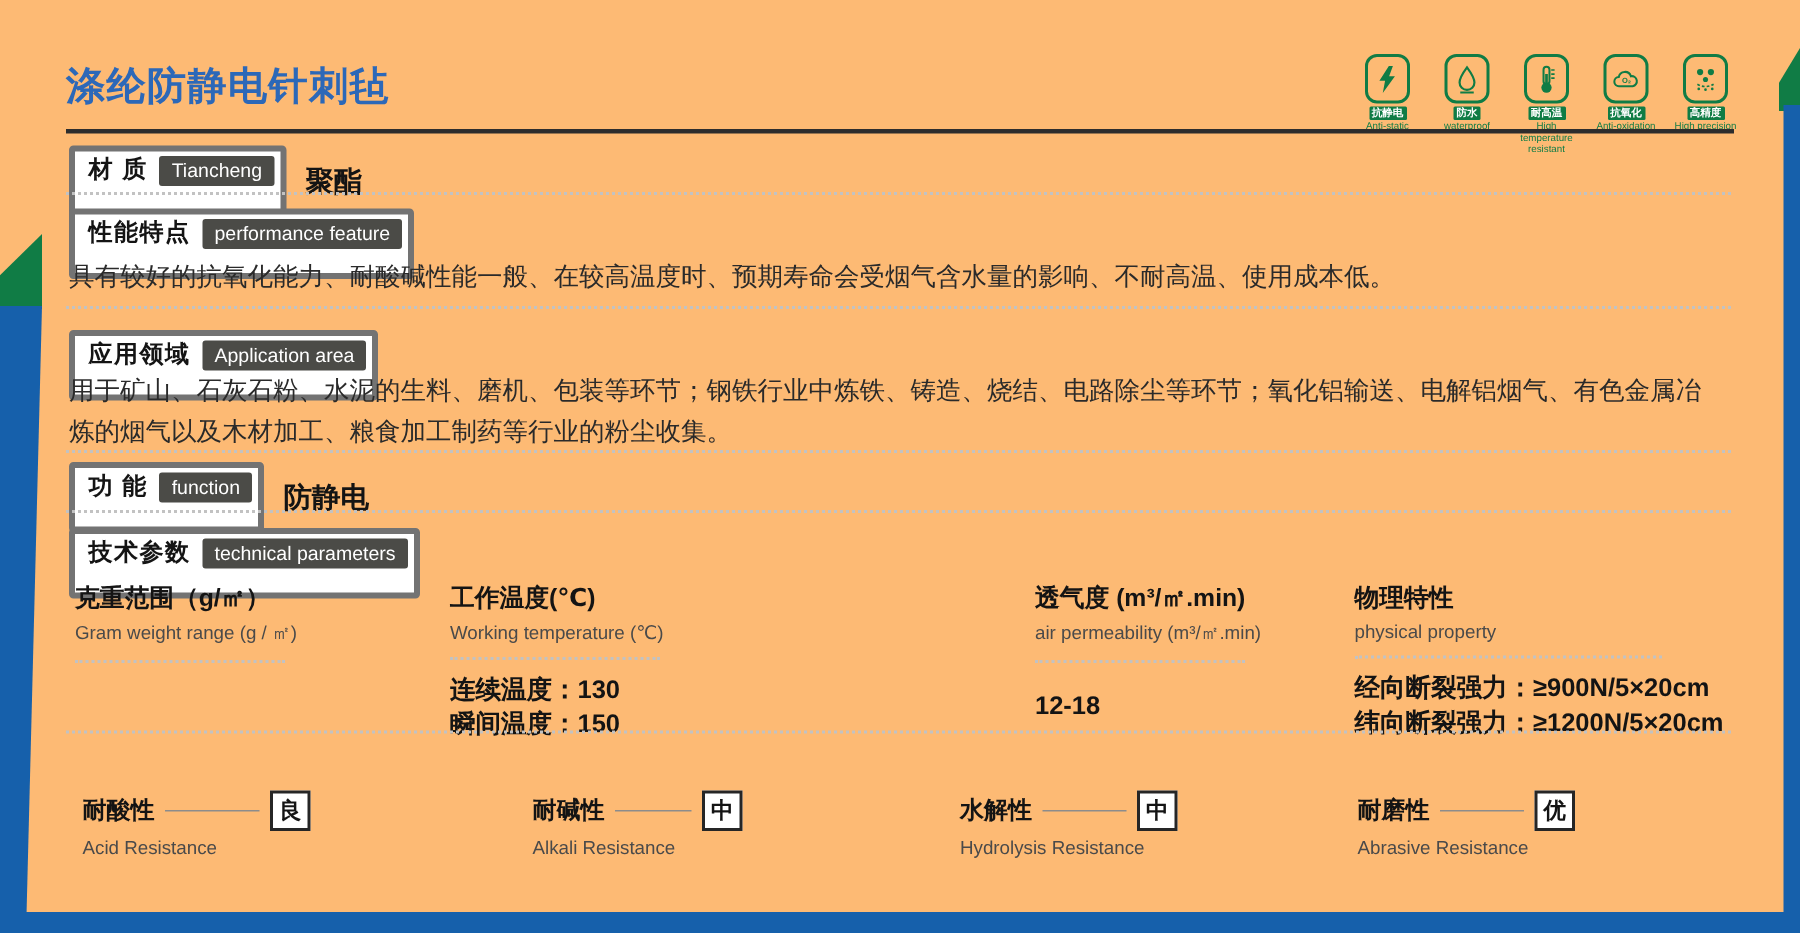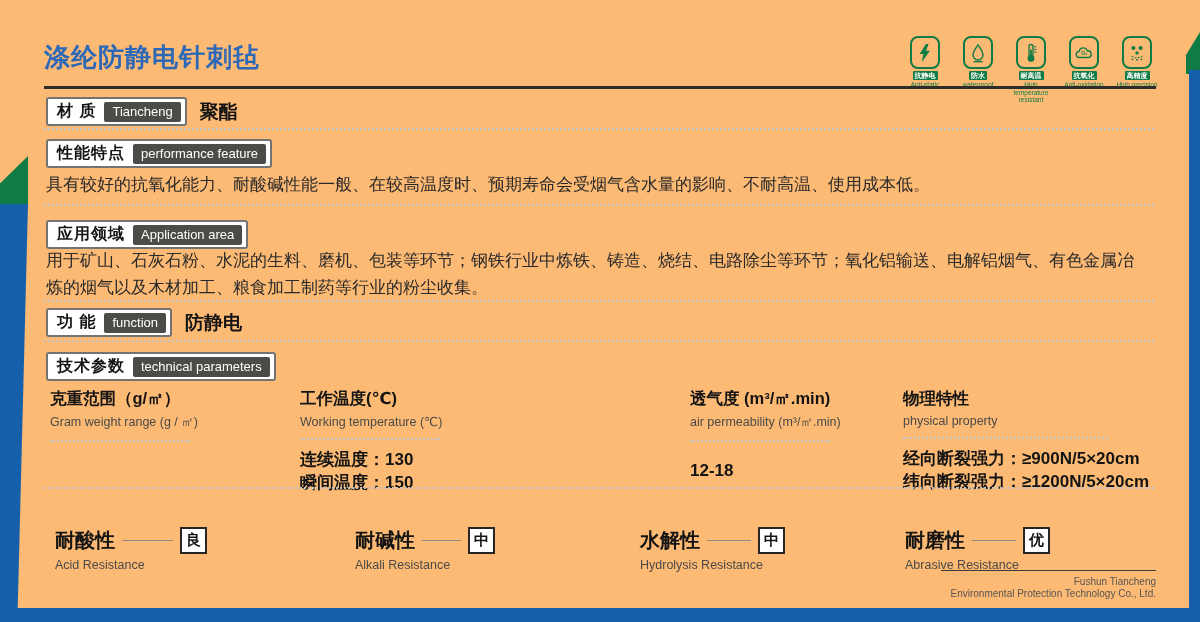--- a/index.html
+++ b/index.html
@@ -27,22 +27,22 @@
                display:flex; align-items:center; justify-content:center; box-sizing:border-box; }
   .badge-zh { font-size:7px; line-height:9px; color:#fff; background:#107c45; font-weight:bold;
               margin-top:2px; padding:0 2px; border-radius:1px; white-space:nowrap; }
   .badge-en { font-size:6.5px; line-height:7.5px; color:#107c45; text-align:center; margin-top:1px; }
 
   .rule-top { position:absolute; left:44px; right:44px; top:86px; border-top:3px solid #2d2d2d; }
   .dotline  { position:absolute; left:44px; right:46px; border-top:2px dotted #c2c2c2; height:0; }
 
   
   .sec-row   { position:absolute; left:46px; display:flex; align-items:center; gap:13px; }
-  .sec-label { display:inline-flex; align-items:center; gap:8px; border:2px solid #737373;
-               border-radius:3px; padding:2px 4px 2px 9px; background:#fff; }
+  .sec-label { display:inline-flex; align-items:center; gap:8px; border:4px solid #737373;
+               border-radius:3px; padding:2px 4px 16px 9px; background:#fff; }
   .sec-zh    { font-size:16px; font-weight:bold; color:#141414; letter-spacing:1px; white-space:nowrap; }
   .sec-en    { background:#4b4b47; color:#fff; font-size:13px; line-height:18px; padding:1px 8px;
                border-radius:2px; font-style:normal; white-space:nowrap; }
   .sec-value { font-size:19px; font-weight:bold; color:#141414; }
 
   .para { position:absolute; left:46px; right:60px; margin:0; font-size:17px; line-height:27px; color:#2a2a2a; }
 
   
   .tp-col { position:absolute; top:388px; }
   .tp-zh  { font-size:16.5px; font-weight:bold; color:#141414; }
@@ -50,21 +50,21 @@
   .tp-dot { border-top:2px dotted #c2c2c2; margin-top:9px; width:140px; }
   .tp-col.wide .tp-dot { width:205px; }
   .tp-vals { margin-top:8px; }
   .tp-vals.single { padding-top:9px; }
   .val-line { font-size:17px; font-weight:bold; color:#141414; line-height:23px; white-space:nowrap; }
   .val-line:empty { display:none; }
 
   
   .chem-item { position:absolute; top:527px; }
   .chem-top  { display:flex; align-items:center; }
-  .chem-zh   { font-size:20px; font-weight:bold; color:#141414; white-space:nowrap; }
+  .chem-zh   { font-size:16px; font-weight:bold; color:#141414; white-space:nowrap; }
   .chem-line { flex:1; border-top:1px solid #8c8c8c; margin:0 7px; }
   .chem-box  { width:23px; height:23px; border:2px solid #262626; box-sizing:content-box;
                display:flex; align-items:center; justify-content:center;
                font-weight:bold; font-size:15px; color:#141414; background:#fff; flex:none; }
   .chem-en   { font-size:12.5px; color:#4a4a4a; margin-top:4px; }
 
   .footer { position:absolute; right:44px; top:570px; width:215px; text-align:right; }
   .footer-rule { border-top:1px solid #3a3a3a; margin-bottom:5px; }
   .footer-line { font-size:10px; color:#555; line-height:12px; }
 </style>
@@ -249,19 +249,14 @@
   </div>
   <div class="chem-item" style="left:905px; width:145px;">
     <div class="chem-top">
       <b class="chem-zh">耐磨性</b>
       <span class="chem-line"></span>
       <span class="chem-box">优</span>
     </div>
     <div class="chem-en">Abrasive Resistance</div>
   </div>
 
-  <div class="footer">
-    <div class="footer-rule"></div>
-    <div class="footer-line">Fushun Tiancheng</div>
-    <div class="footer-line">Environmental Protection Technology Co., Ltd.</div>
-  </div>
 
 </div>
 
 </body></html>

